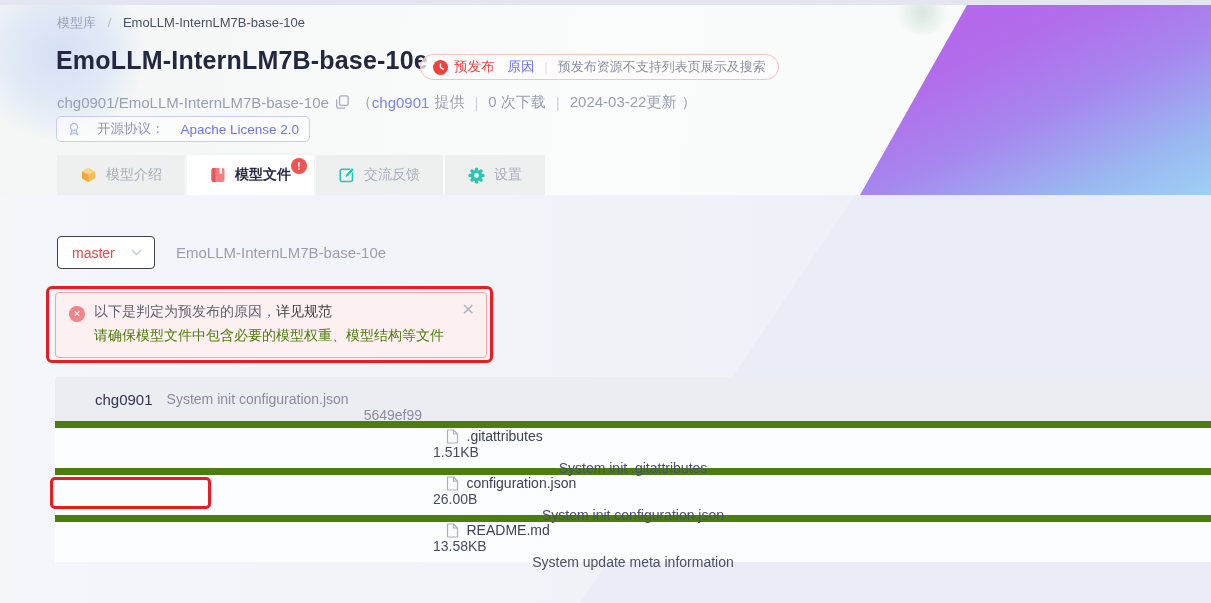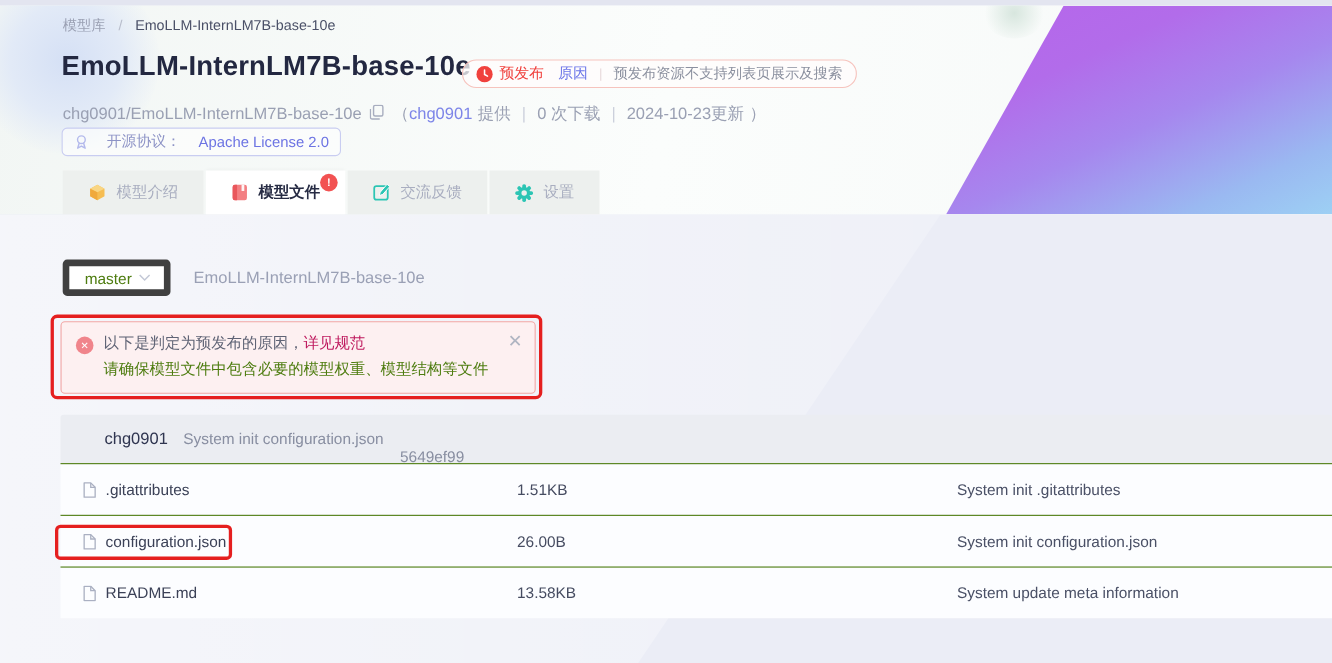--- a/index.html
+++ b/index.html
@@ -49,43 +49,43 @@
   .tab.active { background:#ffffff; color:#272c44; font-weight:bold; box-shadow:0 -1px 3px rgba(0,0,0,.03); }
   .tab-badge { position:absolute; right:7px; top:3px; width:16px; height:16px; border-radius:50%;
     background:#f25252; color:#fff; font-size:10px; font-weight:bold; display:flex; align-items:center; justify-content:center; }
 
   
   .sheen { position:absolute; left:0; top:195px; width:905px; height:408px; pointer-events:none;
     background:linear-gradient(to right, rgba(255,255,255,.5), rgba(255,255,255,.2));
     clip-path:polygon(0 0,855px 0,580px 408px,0 408px); }
 
   .branch-select { position:absolute; left:57px; top:236px; width:98px; height:33px; background:#fff;
-    border:6px solid #404040; border-radius:4px; display:flex; align-items:center; justify-content:space-between;
-    padding:0 12px 0 14px; font-size:14px; color:#4d7c0f; cursor:pointer; }
+    border:1px solid #404040; border-radius:4px; display:flex; align-items:center; justify-content:space-between;
+    padding:0 12px 0 14px; font-size:14px; color:#ef4444; cursor:pointer; }
   .repo-name { position:absolute; left:176px; top:244px; font-size:15px; color:#9aa0b5; }
 
   .alert { position:absolute; left:55px; top:292px; width:432px; height:66px; background:#fdf0f1;
     border:1px solid #f2a6a5; border-radius:4px; }
   .alert-icon { position:absolute; left:13px; top:13px; width:16px; height:16px; border-radius:50%;
     background:#f0848b; color:#fff; font-size:9px; display:flex; align-items:center; justify-content:center; }
   .alert-l1 { position:absolute; left:38px; top:10px; font-size:14px; color:#5f6375; white-space:nowrap; }
-  .alert-l1 .alink { color:#be185d; cursor:pointer; }
+  .alert-l1 .alink { color:#404040; cursor:pointer; }
   .alert-l2 { position:absolute; left:38px; top:34px; font-size:14px; color:#4d7c0f; white-space:nowrap; }
   .alert-close { position:absolute; right:11px; top:7px; font-size:16px; color:#b0b5c2; cursor:pointer; }
 
   .ann1 { position:absolute; left:46px; top:286px; width:447px; height:77px; border:3px solid #e51f1f; border-radius:6px; pointer-events:none; }
   .ann2 { position:absolute; left:50px; top:477px; width:161px; height:32px; border:3px solid #e51f1f; border-radius:5px; pointer-events:none; }
 
   .ftable { position:absolute; left:55px; top:377px; width:1156px; }
   .thead { height:44px; background:#ebedf2; display:flex; align-items:center; padding-left:40px;
     border-radius:3px 3px 0 0; white-space:nowrap; }
   .thead .committer { color:#2f3550; font-size:15px; }
   .thead .tmsg { color:#888ea1; font-size:14px; margin-left:14px; }
   .thead .thash { color:#888ea1; font-size:14px; margin-left:15px;margin-top:32px; }
-  .trow { height:47px; background:#fcfdff; display:flex; align-items:center; border-top:1px solid #4d7c0f; font-size:14px; }
+  .trow { height:47px; background:#fcfdff; display:flex; align-items:center; border-top:7px solid #4d7c0f; font-size:14px;flex-direction:column; }
   .col-name { width:415px; display:flex; align-items:center; gap:8px; padding-left:20px; }
   .col-name .fname { color:#3b4157; cursor:pointer; }
   .col-size { width:400px; color:#464c61; }
   .col-msg { flex:1; color:#4a5066; }
 </style>
 </head>
 <body>
 
 <div class="screen">
   <div class="top-strip"></div>
@@ -119,21 +119,21 @@
       <span class="copy"><svg width="13" height="14" viewBox="0 0 13 14">
             <rect x="3.6" y="0.8" width="8.5" height="9.6" rx="1.4" fill="none" stroke="#a7adbf" stroke-width="1.3"></rect>
             <path d="M9.2 13.2H2.3A1.6 1.6 0 0 1 .7 11.6V4.2" fill="none" stroke="#a7adbf" stroke-width="1.3"></path>
           </svg></span>
       <span>（</span>
       <span class="plink">chg0901</span>
       <span class="gap-l">提供</span>
       <span class="dim">|</span>
       <span>0 次下载</span>
       <span class="dim">|</span>
-      <span>2024-10-23更新</span>
+      <span>2024-03-22更新</span>
       <span class="gap-l">）</span>
     </div>
 
     <div class="license">
       <svg width="14" height="14" viewBox="0 0 14 14">
           <circle cx="7" cy="5" r="3.5" fill="none" stroke="#b4baec" stroke-width="1.3"></circle>
           <path d="M5.1 7.8l-1.5 4.9 3.4-1.9 3.4 1.9-1.5-4.9" fill="none" stroke="#b4baec" stroke-width="1.3" stroke-linejoin="round"></path>
         </svg>
       <span class="lab">开源协议：</span>
       <span class="val">Apache License 2.0</span>

